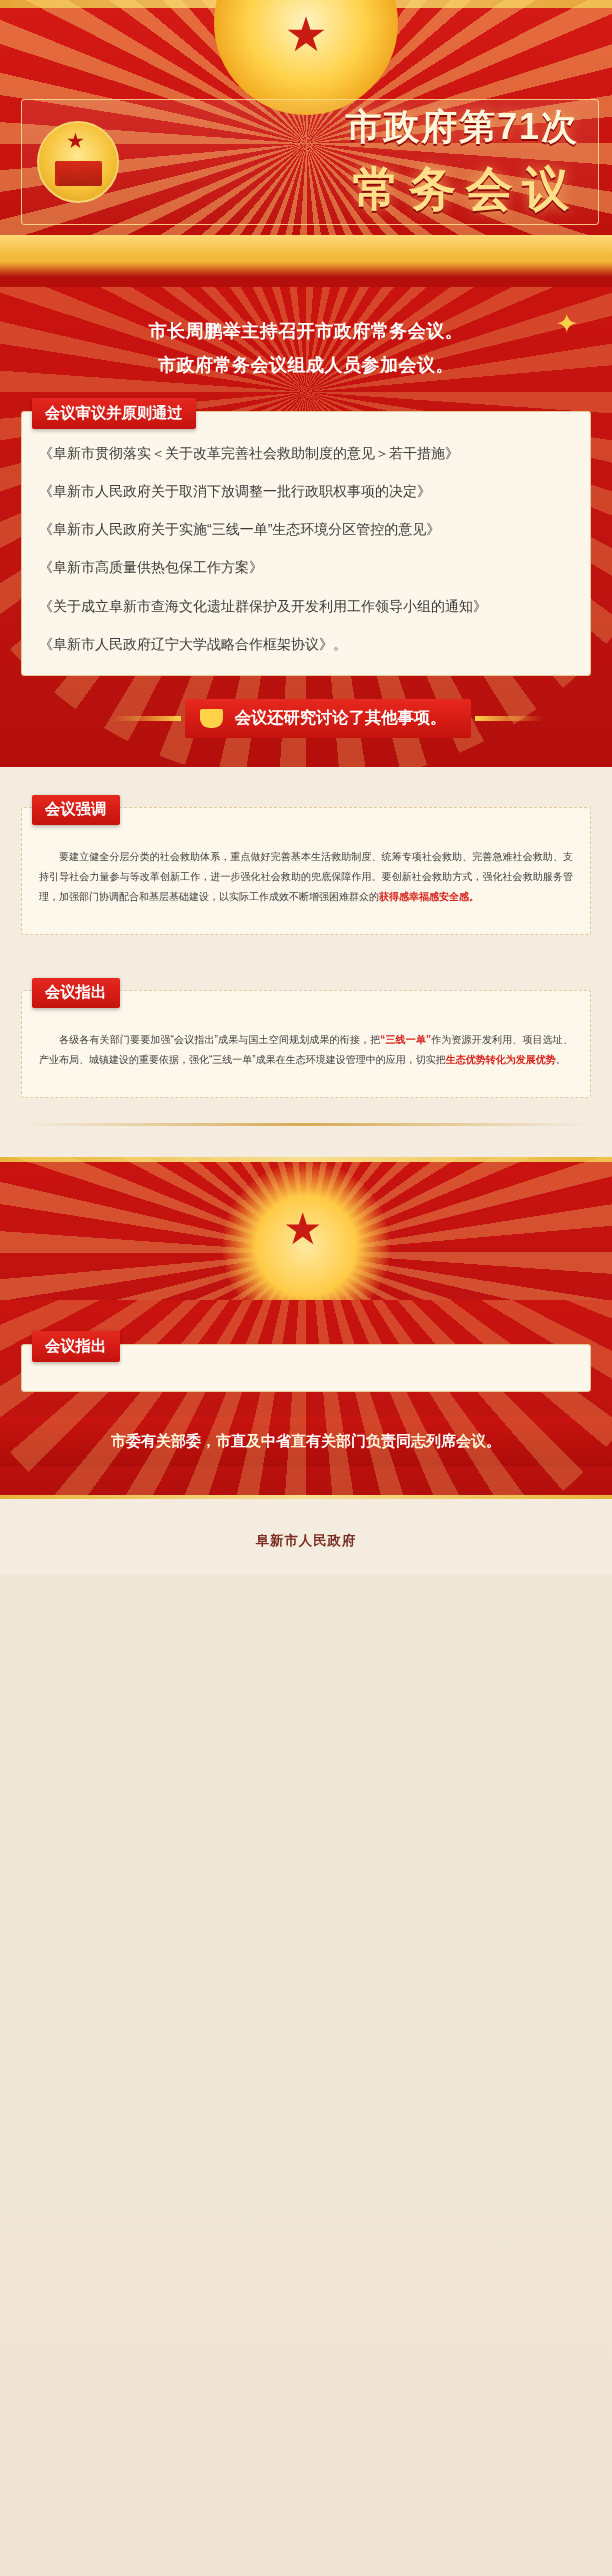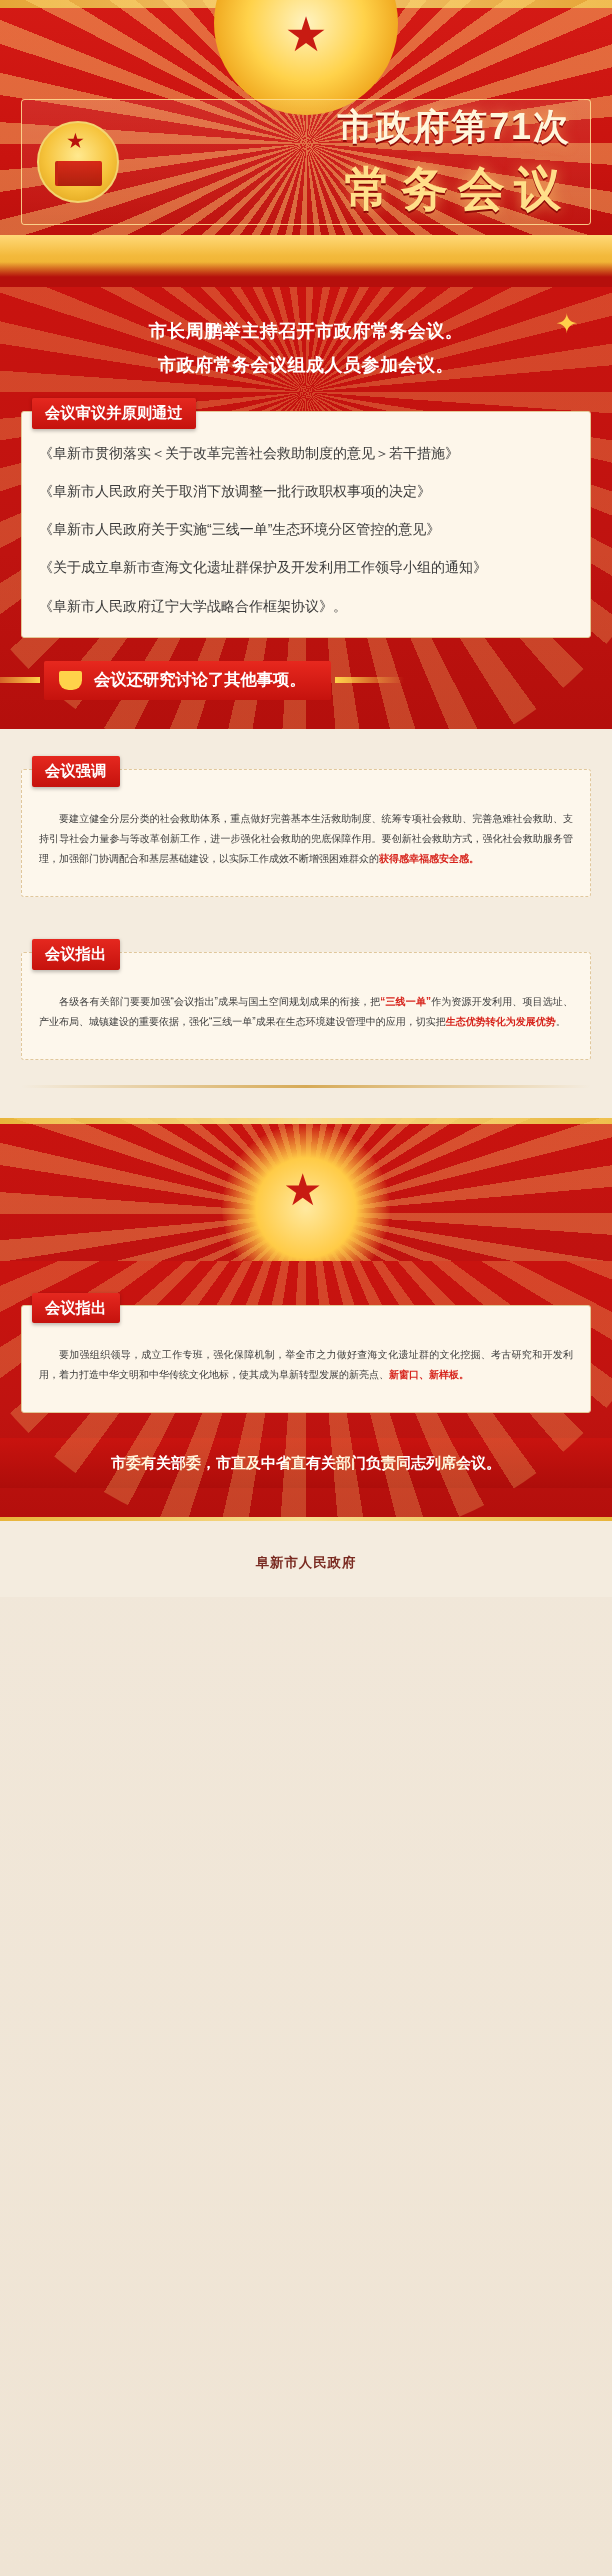--- a/index.html
+++ b/index.html
@@ -44,21 +44,21 @@
     position: absolute; top: 9.6px; left: 50%; margin-left: -25px;
     width: 50px; height: 50px; color: #c81b12;
     font-size: 48px; line-height: 50px; text-align: center;
   }
   .hero-top-bar {
     position: absolute; top: 0; left: 0; right: 0; height: 7.7px;
     background: linear-gradient(90deg,#e8b43a,#f5d77a,#e8b43a);
     opacity: .9;
   }
   .hero-card {
-    position: absolute; left: 21px; right: 21px; top: 99px; height: 126px;
+    position: absolute; left: 21px; right: 13px; top: 99px; height: 126px;
     background: linear-gradient(180deg, rgba(255,247,232,.10), rgba(255,247,232,.02));
     border: 1.9px solid rgba(255,226,150,.85);
     border-radius: 3.8px;
     display: flex; align-items: center; gap: 15.3px;
     padding: 0 15.3px;
   }
   .emblem {
     width: 82px; height: 82px; flex: 0 0 82px;
     border-radius: 50%;
     background: radial-gradient(circle at 50% 42%, #ffe98f 0%, #f6c33b 55%, #d99a12 100%);
@@ -144,20 +144,21 @@
   .item {
     font-size: 14px; line-height: 1.85; color: #3b3b3b;
     margin: 0 0 12.4px; text-align: justify;
   }
   .item:last-child { margin-bottom: 0; }
 
   
   .ribbon-wrap {
     position: relative;
     margin: 23px 0 0;
+    text-align: center;
     padding-left: 44px;
   }
   .ribbon {
     display: inline-block; position: relative;
     background: linear-gradient(180deg,#e7281e,#c5120d);
     color: #fff; font-size: 16.3px; font-weight: bold;
     padding: 8.6px 25px 8.6px 50px;
     border-radius: 1.9px;
   }
   .ribbon-icon {
@@ -259,20 +260,21 @@
     <div class="lead">
       <div>市长周鹏举主持召开市政府常务会议。</div>
       <div>市政府常务会议组成人员参加会议。</div>
     </div>
 
     <div class="card">
       <div class="tag">会议审议并原则通过</div>
       <p class="item">《阜新市贯彻落实＜关于改革完善社会救助制度的意见＞若干措施》</p>
       <p class="item">《阜新市人民政府关于取消下放调整一批行政职权事项的决定》</p>
       <p class="item">《阜新市人民政府关于实施“三线一单”生态环境分区管控的意见》</p>
+      <p class="item">《阜新市高质量供热包保工作方案》</p>
       <p class="item">《关于成立阜新市查海文化遗址群保护及开发利用工作领导小组的通知》</p>
       <p class="item">《阜新市人民政府辽宁大学战略合作框架协议》。</p>
     </div>
 
     <div class="ribbon-wrap">
       <span class="ribbon">
         <span class="ribbon-icon"></span>
         <span class="ribbon-tail-l"></span>
         <span class="ribbon-tail-r"></span>
         <span>会议还研究讨论了其他事项。</span>
@@ -306,23 +308,20 @@
     <div class="rays"></div>
     <div class="sun"></div>
     <div class="star">★</div>
   </div>
 
   <div class="panel-red" style="padding-top:31px;">
     <div class="rays" style="top:-497px;"></div>
 
     <div class="card">
       <div class="tag">会议指出</div>
-      <p class="para">
-        <span>要加强组织领导，成立工作专班，强化保障机制，举全市之力做好查海文化遗址群的文化挖掘、考古研究和开发利用，着力打造中华文明和中华传统文化地标，使其成为阜新转型发展的新亮点、</span><span class="hl-red">新窗口、新样板。</span>
-      </p>
     </div>
 
     <div class="footer-bar">市委有关部委，市直及中省直有关部门负责同志列席会议。</div>
   </div>
 
   <div class="gold-rule"></div>
   <div class="footer-sign">阜新市人民政府</div>
 
 </div>
 

